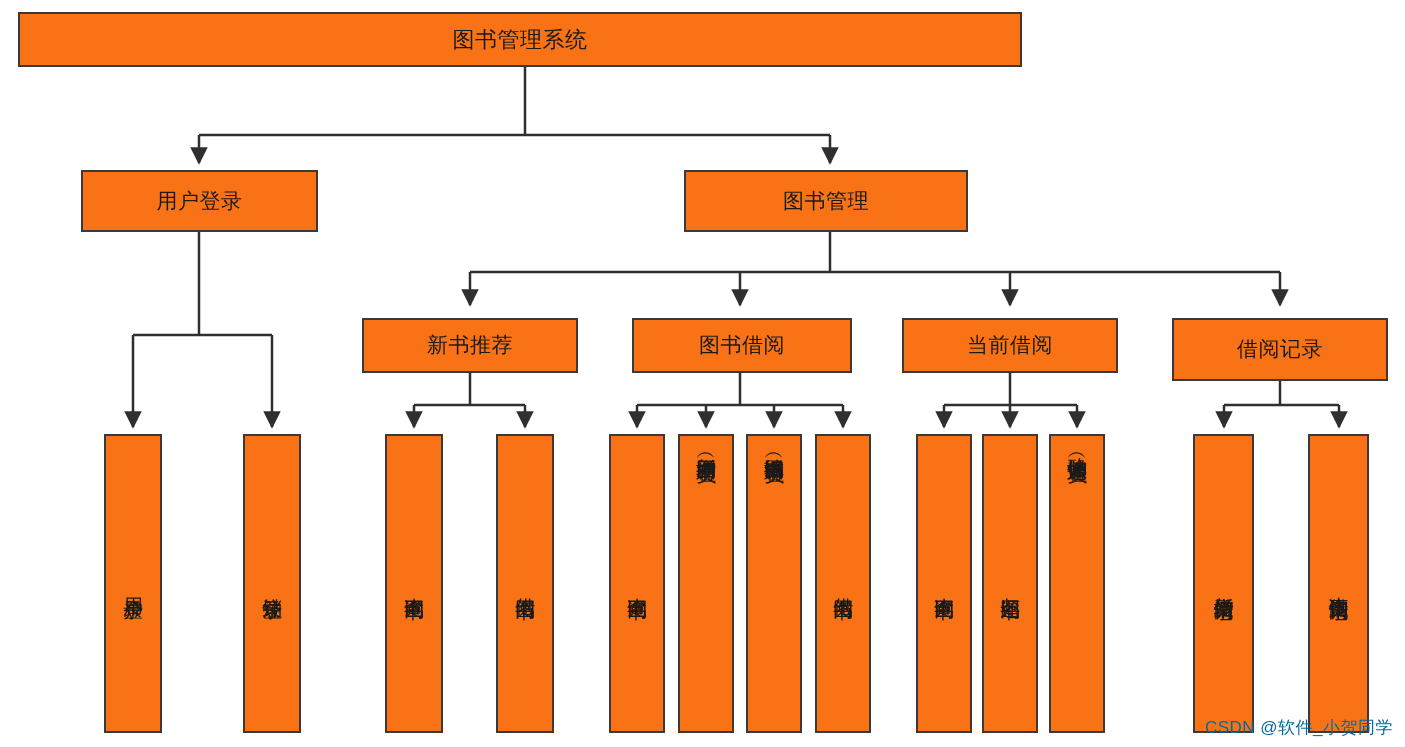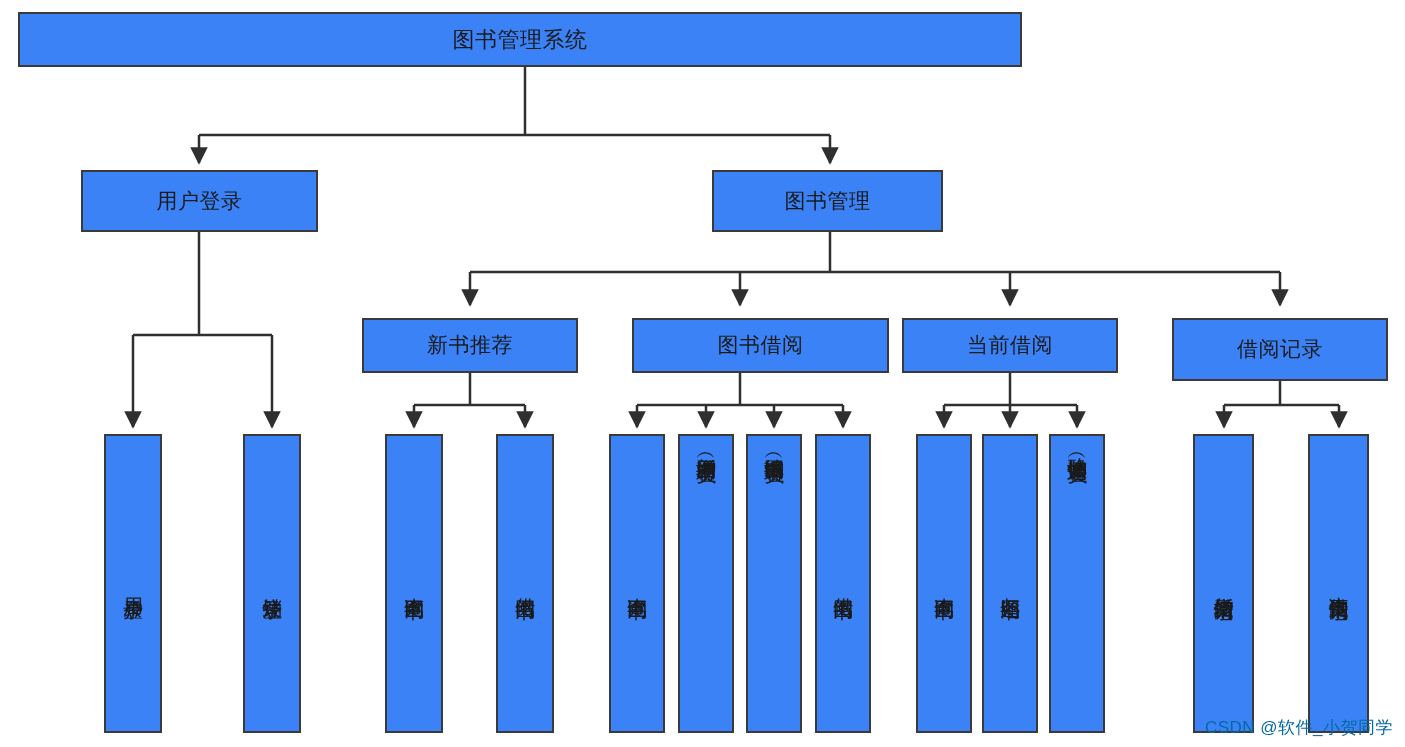--- a/index.html
+++ b/index.html
@@ -22,21 +22,21 @@
     position: absolute;
     left: 0;
     top: 0;
     width: 1405px;
     height: 747px;
     pointer-events: none;
   }
   .node {
     position: absolute;
     box-sizing: border-box;
-    background: #3b82f6;
+    background: #f97316;
     border: 2px solid #3a3a3a;
     display: flex;
     align-items: center;
     justify-content: center;
     z-index: 2;
   }
   .node-label {
     display: block;
     text-align: center;
     line-height: 1.18;
@@ -135,28 +135,28 @@
     </g>
   </svg>
 
   <div class="node root horiz" style="left:18px; top:12px; width:1004px; height:55px;">
     <span class="node-label">图书管理系统</span>
   </div>
 
   <div class="node horiz" style="left:81px; top:170px; width:237px; height:62px;">
     <span class="node-label">用户登录</span>
   </div>
-  <div class="node horiz" style="left:712px; top:170px; width:231px; height:62px;justify-content:center;">
+  <div class="node horiz" style="left:684px; top:170px; width:284px; height:62px;justify-content:center;">
     <span class="node-label">图书管理</span>
   </div>
 
   <div class="node horiz" style="left:362px; top:318px; width:216px; height:55px;">
     <span class="node-label">新书推荐</span>
   </div>
-  <div class="node horiz" style="left:632px; top:318px; width:257px; height:55px;">
+  <div class="node horiz" style="left:632px; top:318px; width:220px; height:55px;">
     <span class="node-label">图书借阅</span>
   </div>
   <div class="node horiz" style="left:902px; top:318px; width:216px; height:55px;align-items:center;">
     <span class="node-label">当前借阅</span>
   </div>
   <div class="node horiz" style="left:1172px; top:318px; width:216px; height:63px;">
     <span class="node-label">借阅记录</span>
   </div>
 
   <div class="node leaf centered" style="left:104px; top:434px; width:58px; height:299px;">

